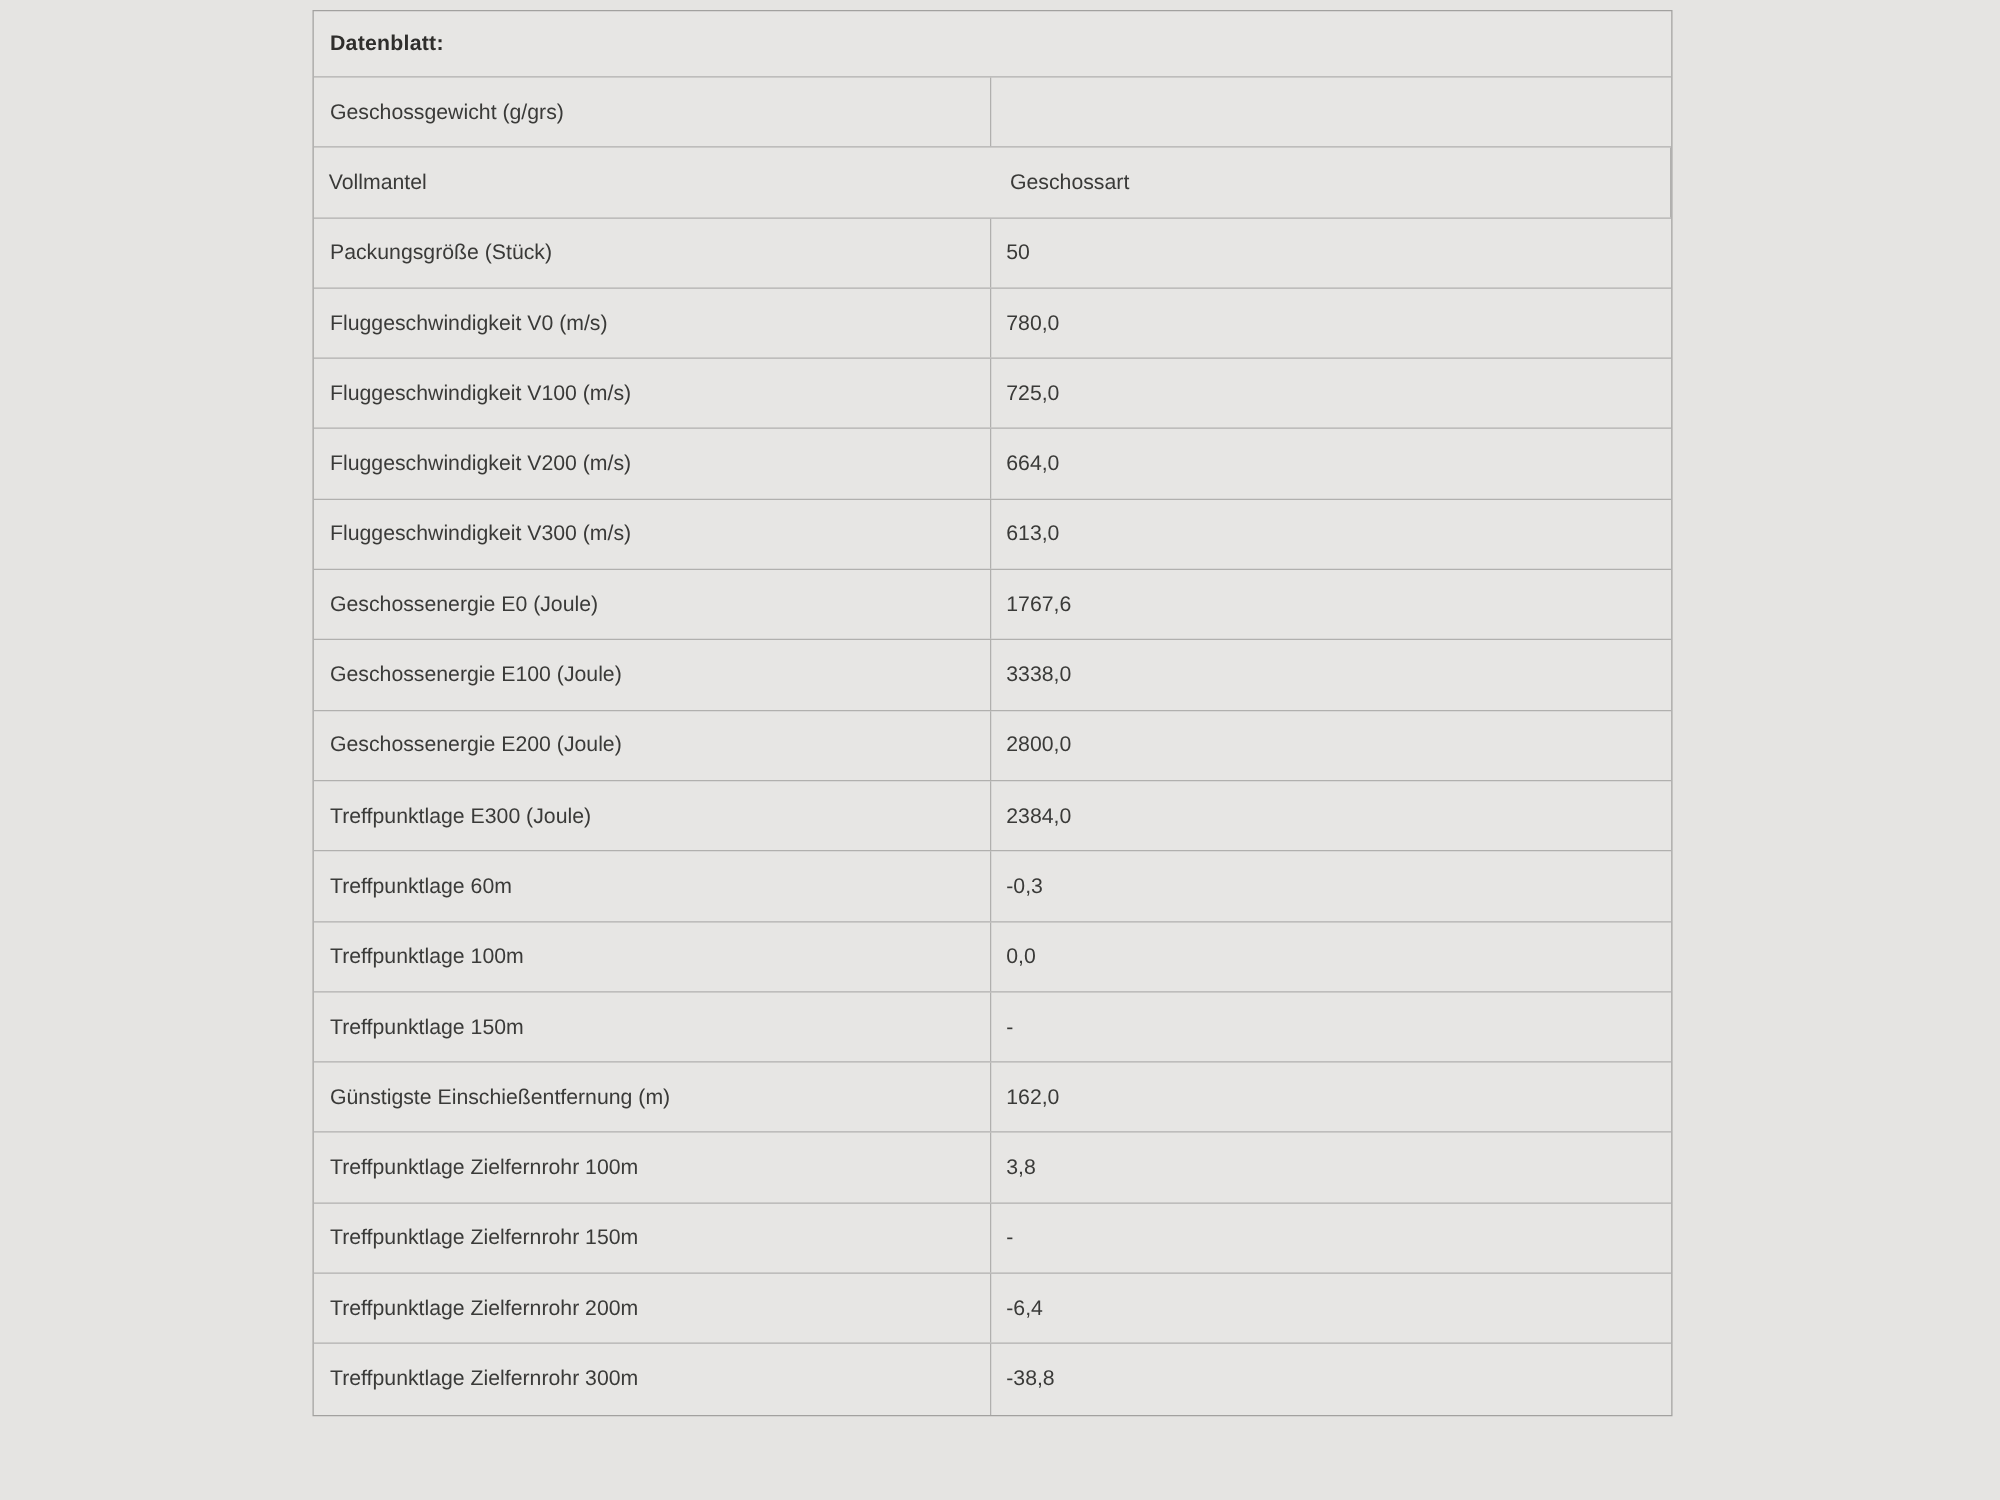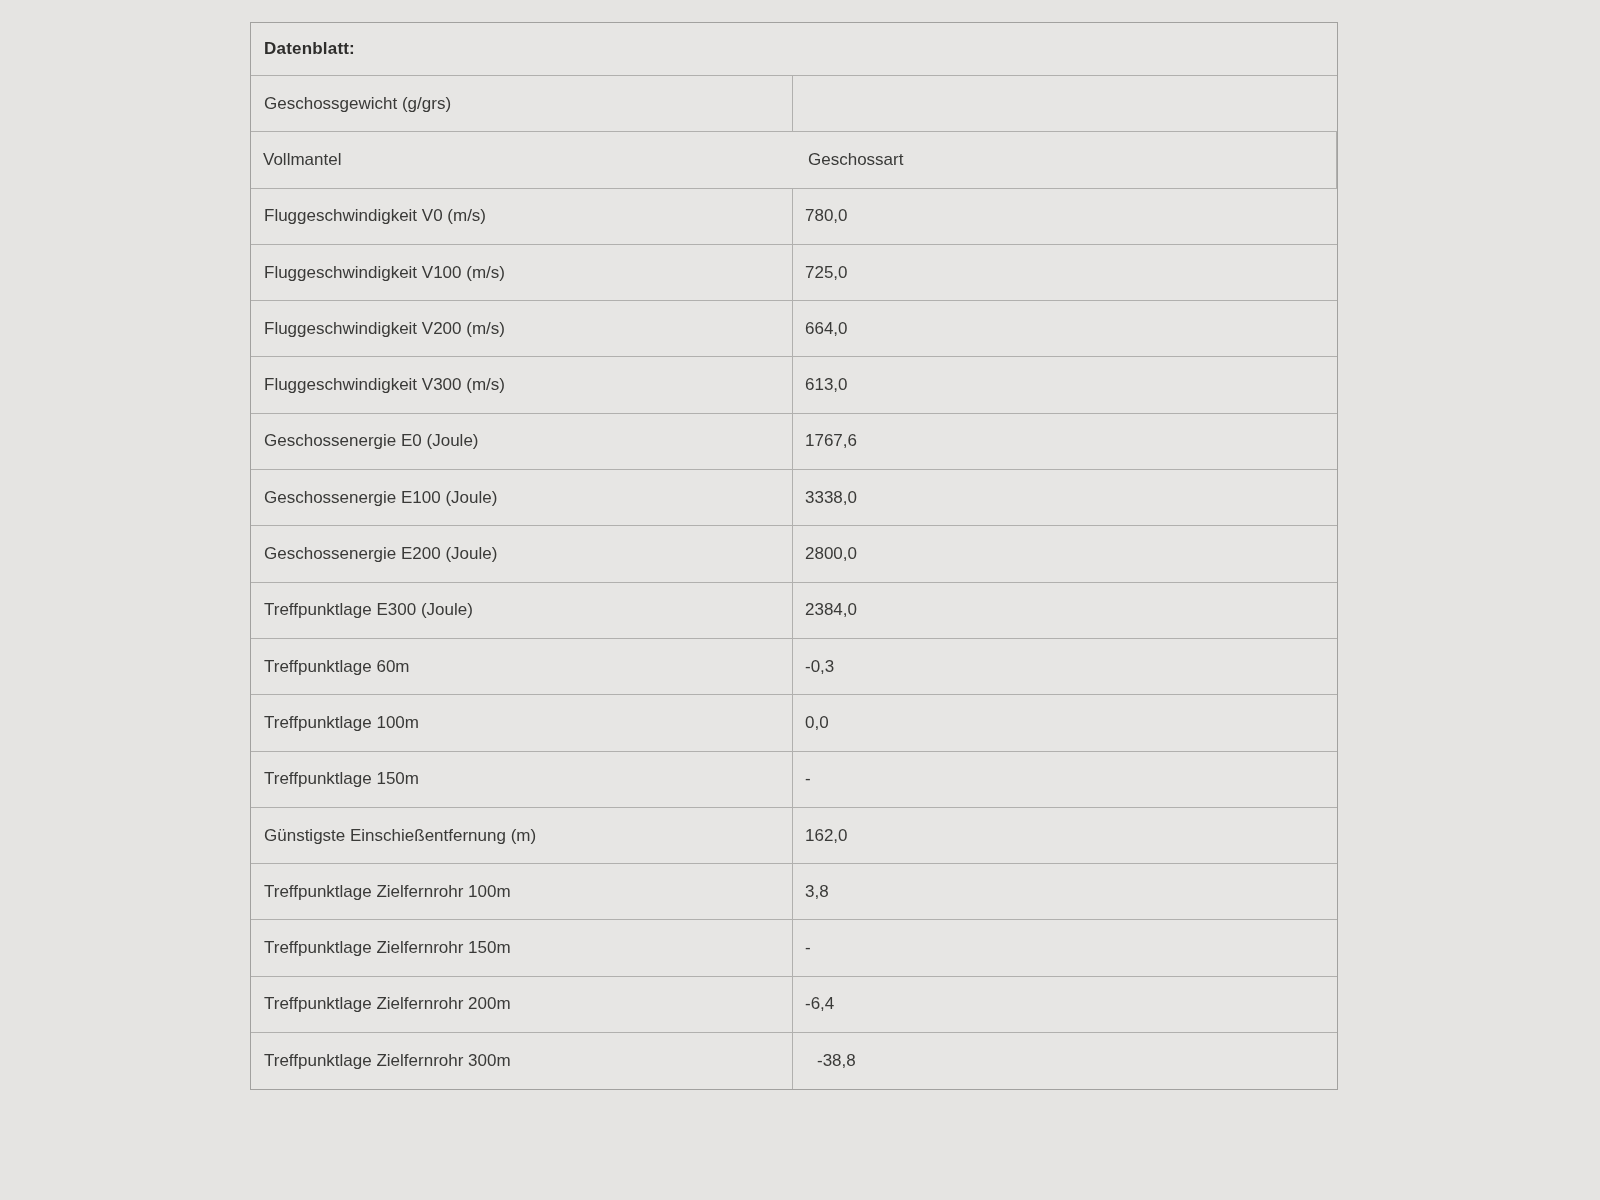--- a/index.html
+++ b/index.html
@@ -16,21 +16,20 @@
     height: 1200px;
     background: #e5e4e2;
   }
   .datasheet {
     position: absolute;
     left: 250px;
     top: 8px;
     width: 1088px;
     background: #e7e6e4;
     border: 1px solid #a2a19f;
-    margin-top: 14px;
   }
   .ds-header-row {
     display: flex;
     align-items: center;
     height: 53px;
     border-bottom: 1px solid #b1b0ae;
   }
   .ds-title {
     padding-left: 13px;
     font-size: 17px;
@@ -38,21 +37,20 @@
     color: #2f2e2c;
     letter-spacing: 0.2px;
   }
   .ds-row {
     display: flex;
     height: 56.3px;
     border-bottom: 1px solid #b1b0ae;
   }
   .ds-row:last-child {
     border-bottom: none;
-    gap: 12px;
   }
   .ds-cell {
     display: flex;
     align-items: center;
     font-size: 17px;
     color: #3a3a38;
     overflow: hidden;
     white-space: nowrap;
     text-align: center;
   }
@@ -77,20 +75,24 @@
     <div id="ds-body">
   <div class="ds-row">
     <div class="ds-cell ds-label">Geschossgewicht (g/grs)</div>
   </div>
 
   <div class="ds-row">
     <div class="ds-cell ds-value">Vollmantel</div>
     <div class="ds-cell ds-label">Geschossart</div>
   </div>
 
+  <div class="ds-row">
+    <div class="ds-cell ds-label">Packungsgröße (Stück)</div>
+    <div class="ds-cell ds-value">50</div>
+  </div>
 
   <div class="ds-row">
     <div class="ds-cell ds-label">Fluggeschwindigkeit V0 (m/s)</div>
     <div class="ds-cell ds-value">780,0</div>
   </div>
 
   <div class="ds-row">
     <div class="ds-cell ds-label">Fluggeschwindigkeit V100 (m/s)</div>
     <div class="ds-cell ds-value">725,0</div>
   </div>

